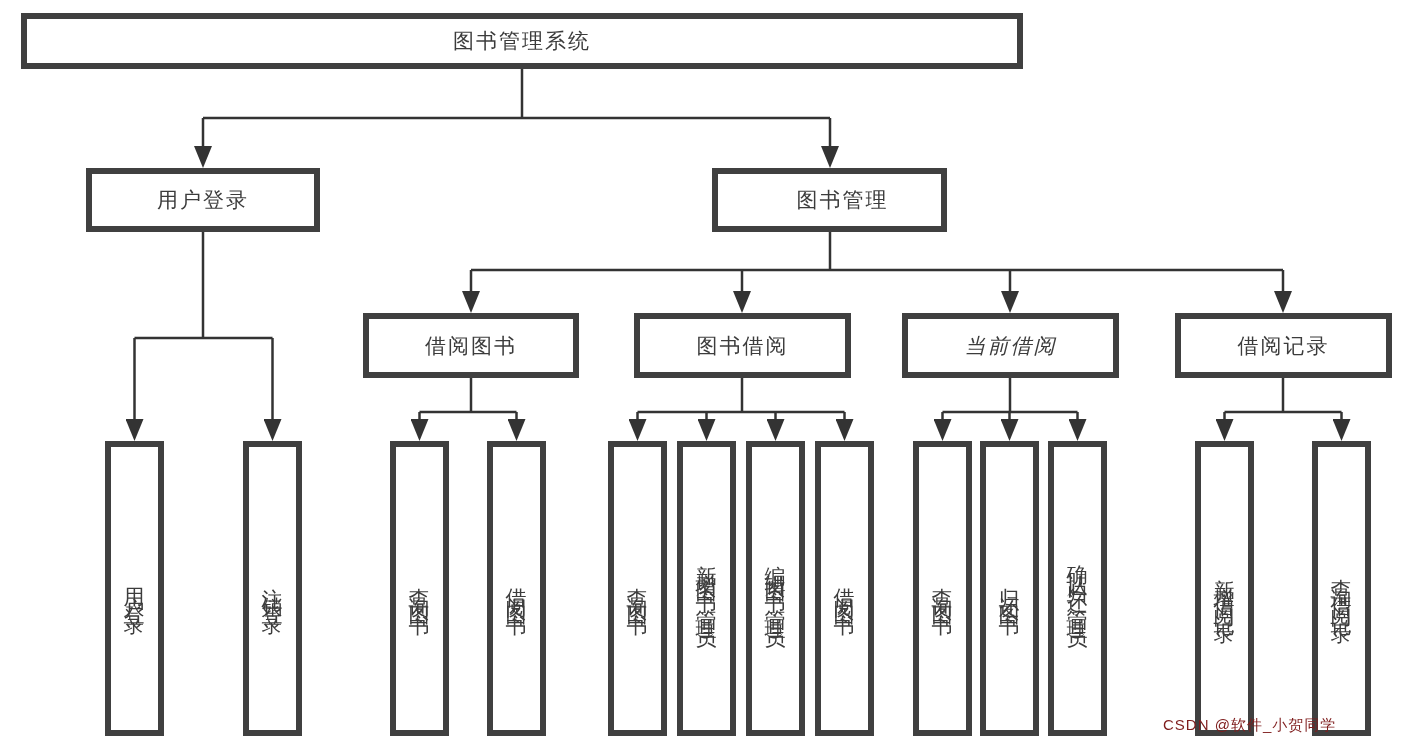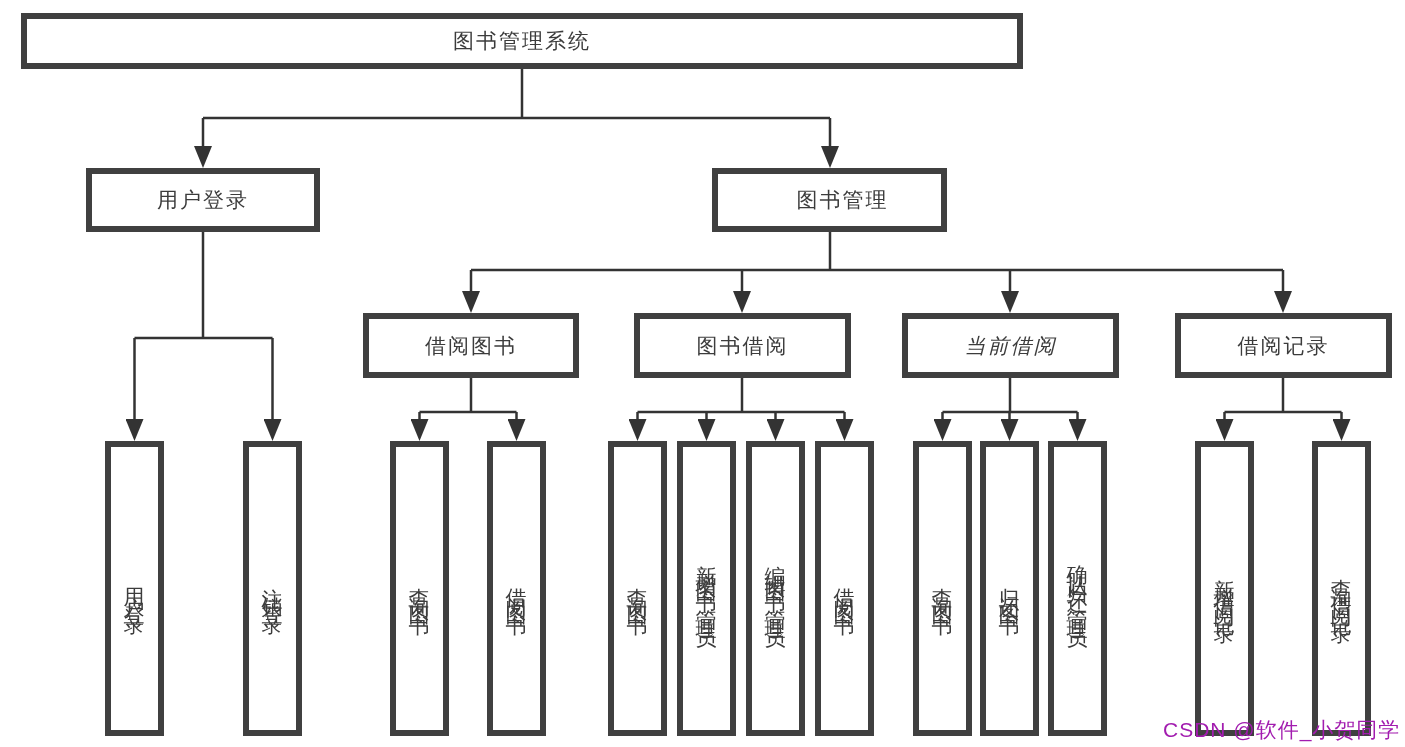--- a/index.html
+++ b/index.html
@@ -40,22 +40,22 @@
     writing-mode: vertical-lr;
     text-orientation: mixed;
     letter-spacing: 9px;
     line-height: 1;
     white-space: nowrap;
   }
   .watermark {
     position: absolute;
     left: 1163px;
     top: 716px;
-    font-size: 21px;
-    color: #a21caf;
+    font-size: 15px;
+    color: #7f1d1d;
     letter-spacing: 1px;
     white-space: nowrap;
     z-index: 2;
   }
 </style>
 </head>
 <body>
 
 <div class="stage">
 

